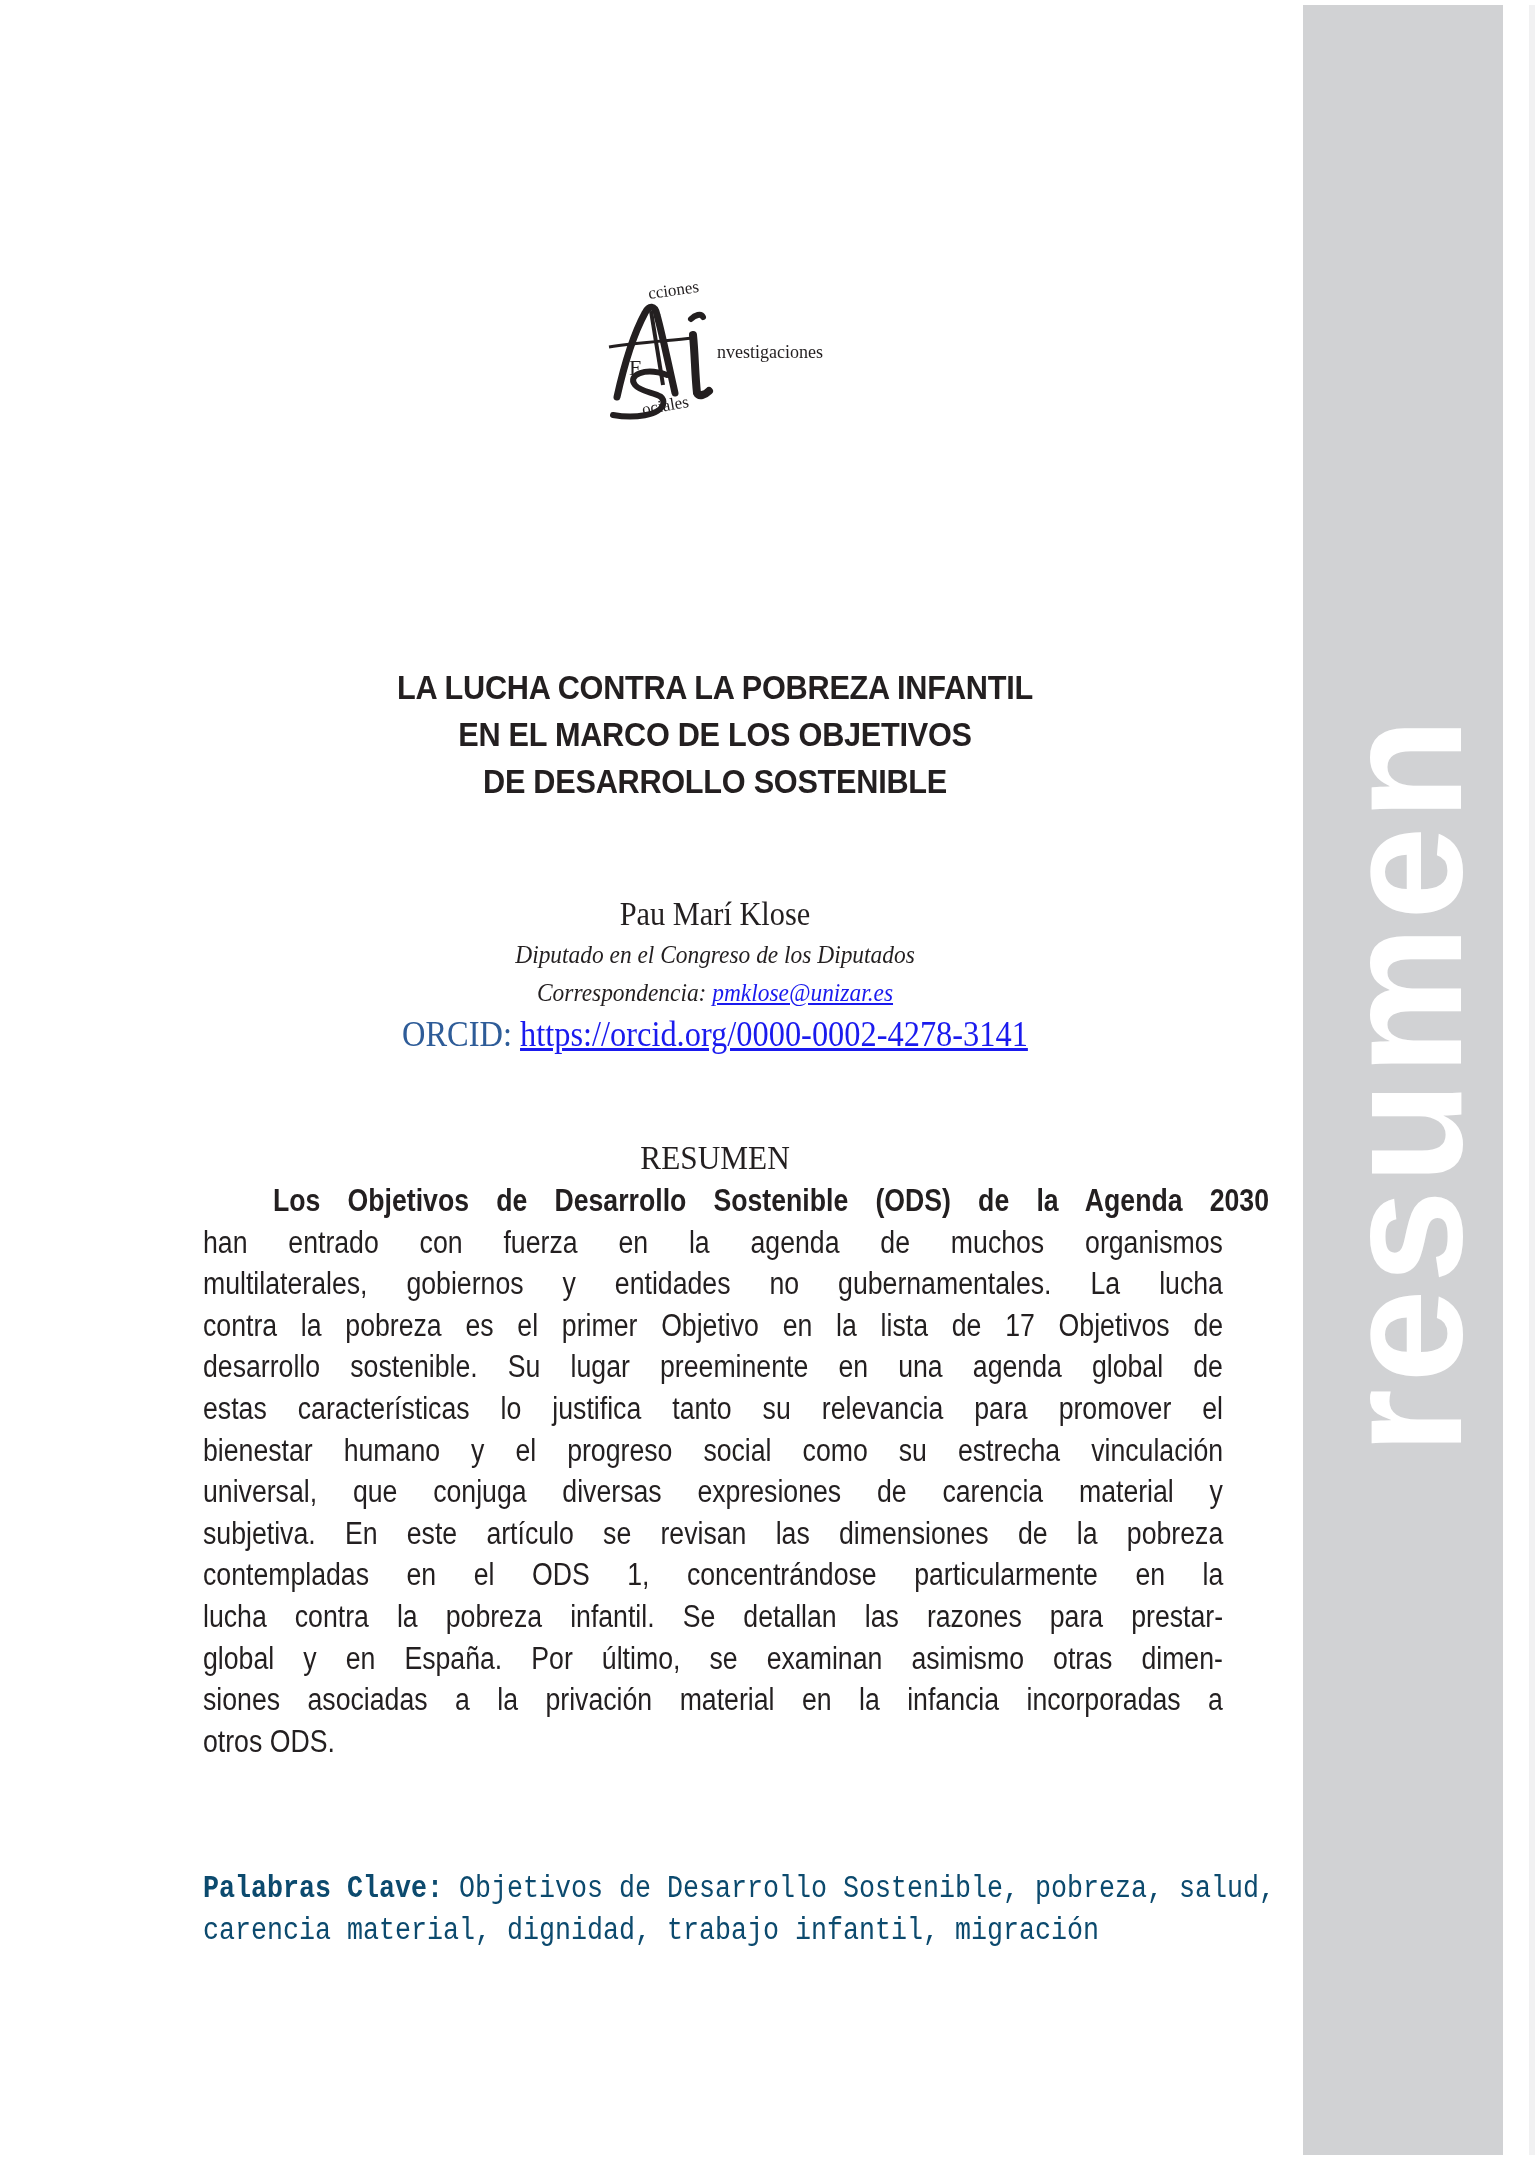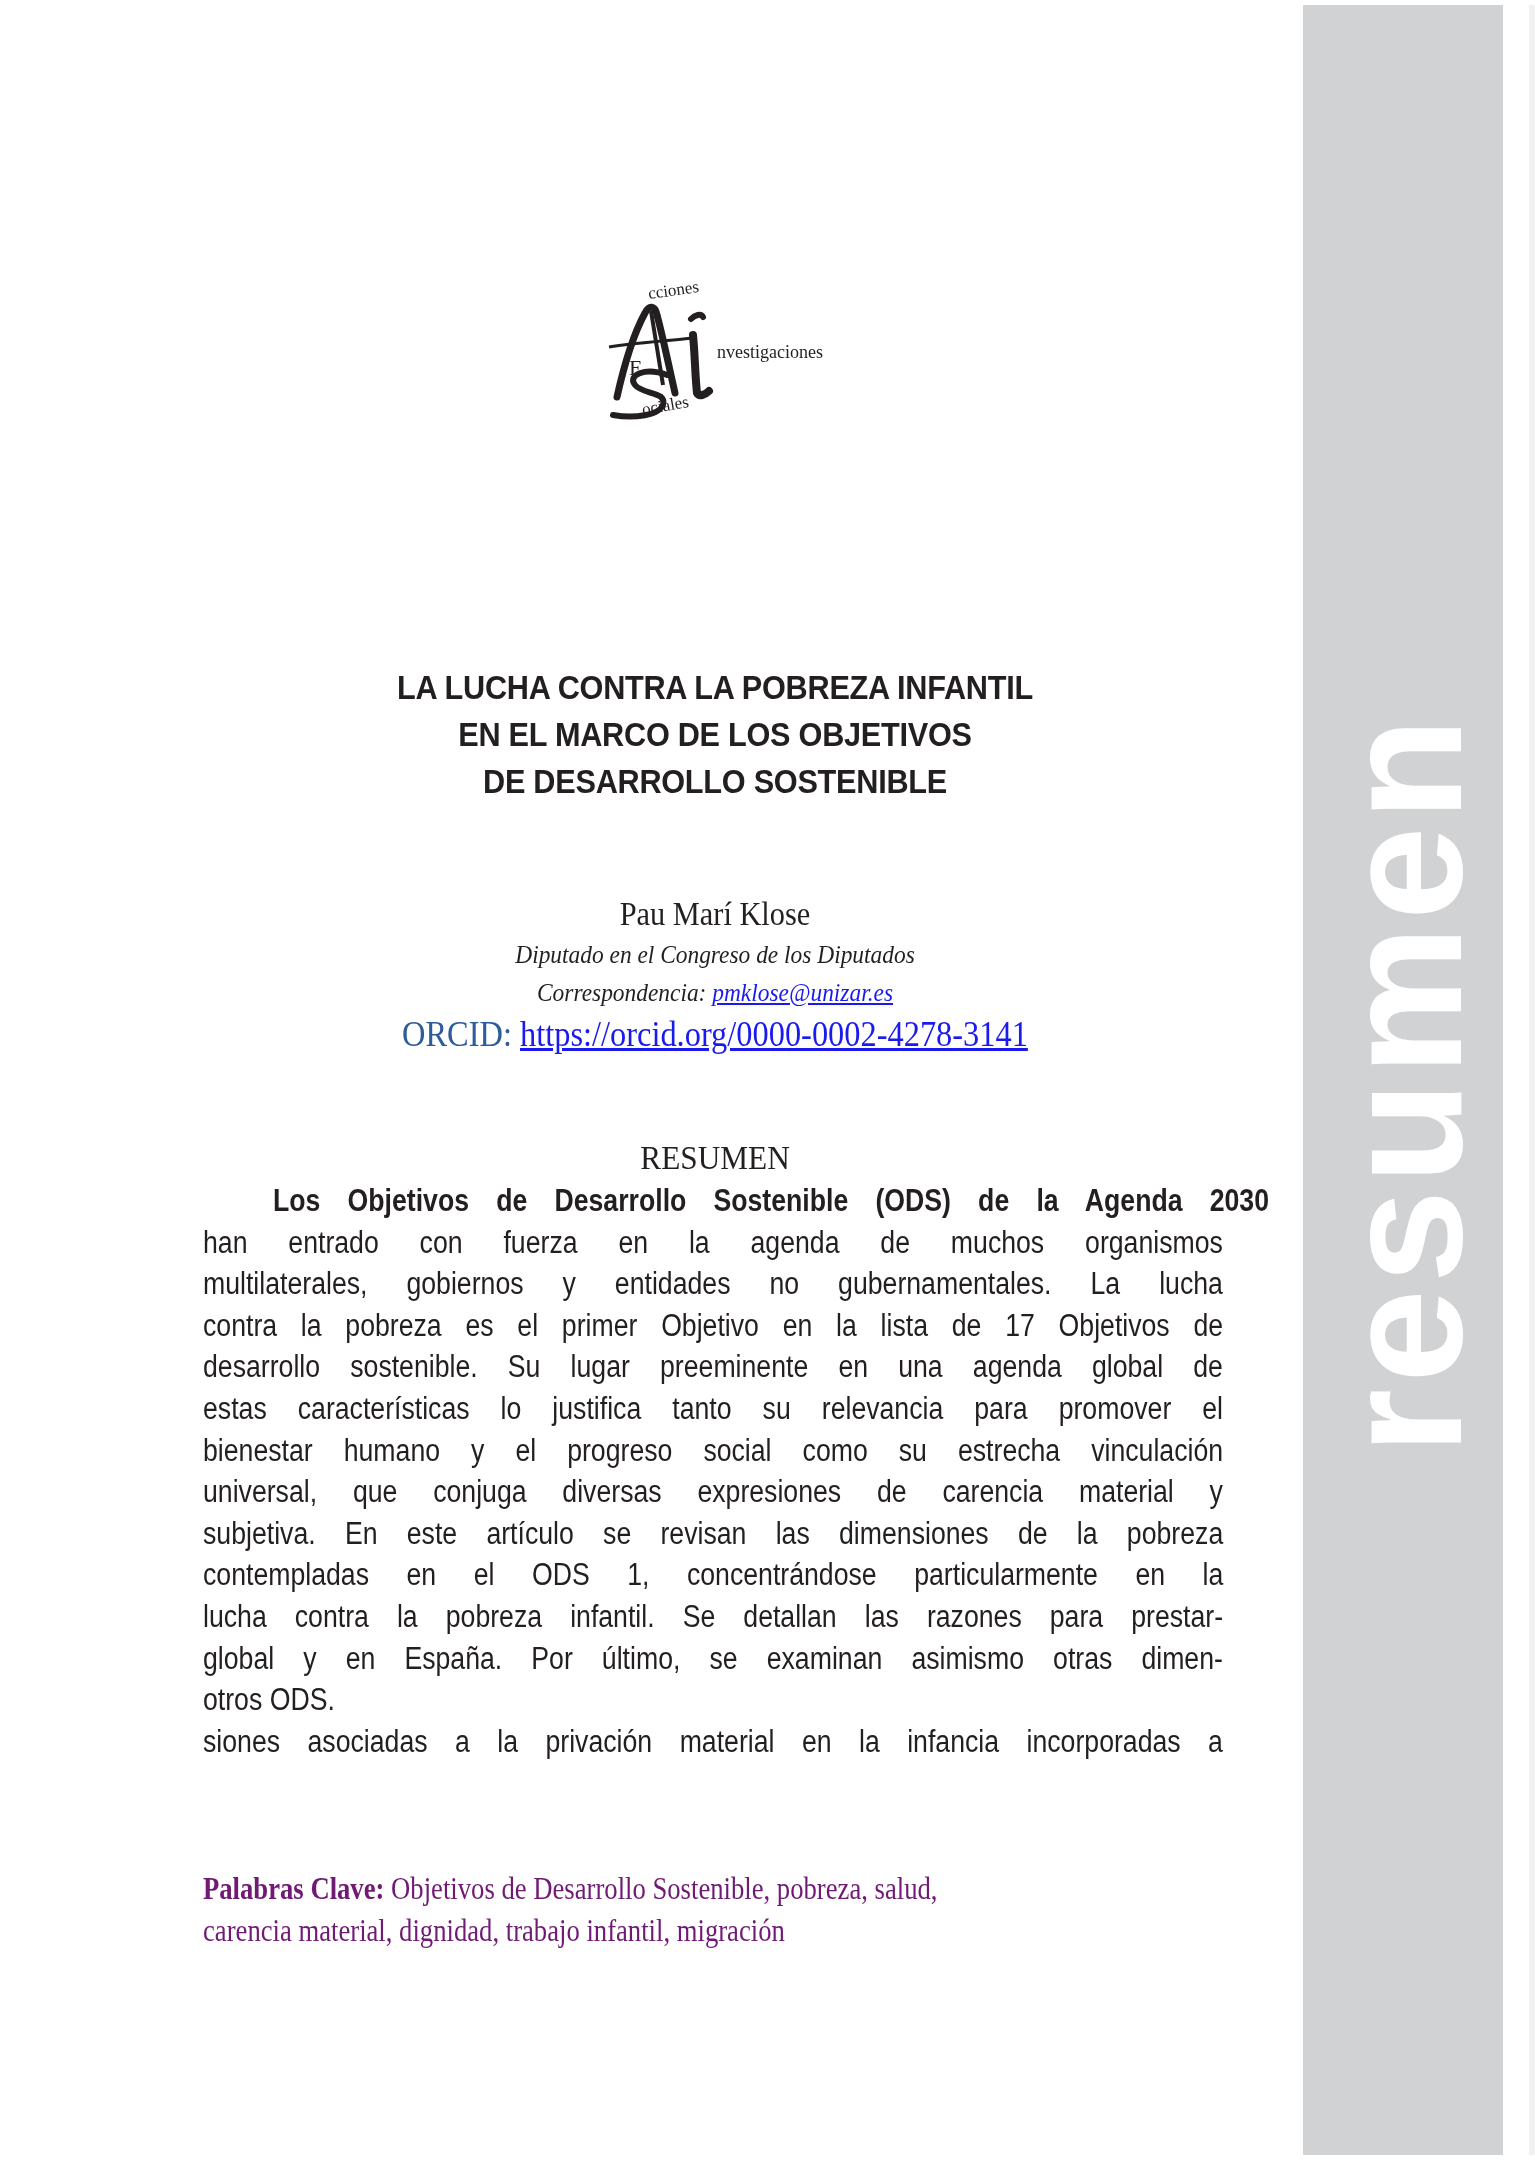--- a/index.html
+++ b/index.html
@@ -157,24 +157,24 @@
       overflow: visible;
     }
     .abstract .line.first { padding-left: 70px; font-weight: bold; }
     .abstract .line.last { text-align-last: left; }
 
     .keywords {
       position: absolute;
       left: 203px;
       top: 1868px;
       width: 1020px;
-      font-family: Liberation Serif, serif;
+      font-family: Liberation Mono, monospace;
       font-size: 31px;
       line-height: 41.6px;
-      color: #701a75;
+      color: #0c4a6e;
     }
     .keywords .kw-line {
       display: block;
       white-space: nowrap;
       height: 41.6px;
     }
     .keywords .kw-label { font-weight: bold; }
 
     
     .cond {
@@ -234,22 +234,22 @@
     <span class="line"><span class="cond" style="transform: scaleX(0.86); word-spacing: 36.7209px;">multilaterales, gobiernos y entidades no gubernamentales. La lucha</span></span>
     <span class="line"><span class="cond" style="transform: scaleX(0.86); word-spacing: 19.0036px;">contra la pobreza es el primer Objetivo en la lista de 17 Objetivos de</span></span>
     <span class="line"><span class="cond" style="transform: scaleX(0.86); word-spacing: 26.4496px;">desarrollo sostenible. Su lugar preeminente en una agenda global de</span></span>
     <span class="line"><span class="cond" style="transform: scaleX(0.86); word-spacing: 27.4496px;">estas características lo justifica tanto su relevancia para promover el</span></span>
     <span class="line"><span class="cond" style="transform: scaleX(0.86); word-spacing: 27.4496px;">bienestar humano y el progreso social como su estrecha vinculación</span></span>
     <span class="line"><span class="cond" style="transform: scaleX(0.86); word-spacing: 33.0058px;">universal, que conjuga diversas expresiones de carencia material y</span></span>
     <span class="line"><span class="cond" style="transform: scaleX(0.86); word-spacing: 25.4047px;">subjetiva. En este artículo se revisan las dimensiones de la pobreza</span></span>
     <span class="line"><span class="cond" style="transform: scaleX(0.86); word-spacing: 35.0058px;">contempladas en el ODS 1, concentrándose particularmente en la</span></span>
     <span class="line"><span class="cond" style="transform: scaleX(0.86); word-spacing: 24.0047px;">lucha contra la pobreza infantil. Se detallan las razones para prestar-</span></span>
     <span class="line"><span class="cond" style="transform: scaleX(0.86); word-spacing: 25.2047px;">global y en España. Por último, se examinan asimismo otras dimen-</span></span>
+    <span class="line"><span class="cond" style="transform: scaleX(0.86); word-spacing: 23.3047px;">siones asociadas a la privación material en la infancia incorporadas a</span></span>
     <span class="line last"><span class="cond" style="transform: scaleX(0.86);">otros ODS.</span></span>
-    <span class="line"><span class="cond" style="transform: scaleX(0.86); word-spacing: 23.3047px;">siones asociadas a la privación material en la infancia incorporadas a</span></span>
   </div>
 
   <div class="keywords">
     <span class="kw-line"><span class="cond"><span class="kw-label">Palabras Clave:</span><span> Objetivos de Desarrollo Sostenible, pobreza, salud,</span></span></span>
     <span class="kw-line"><span class="cond">carencia material, dignidad, trabajo infantil, migración</span></span>
   </div>
 
   <div class="sidebar"></div>
   <div class="sidebar-label">
     <span>resumen</span>

